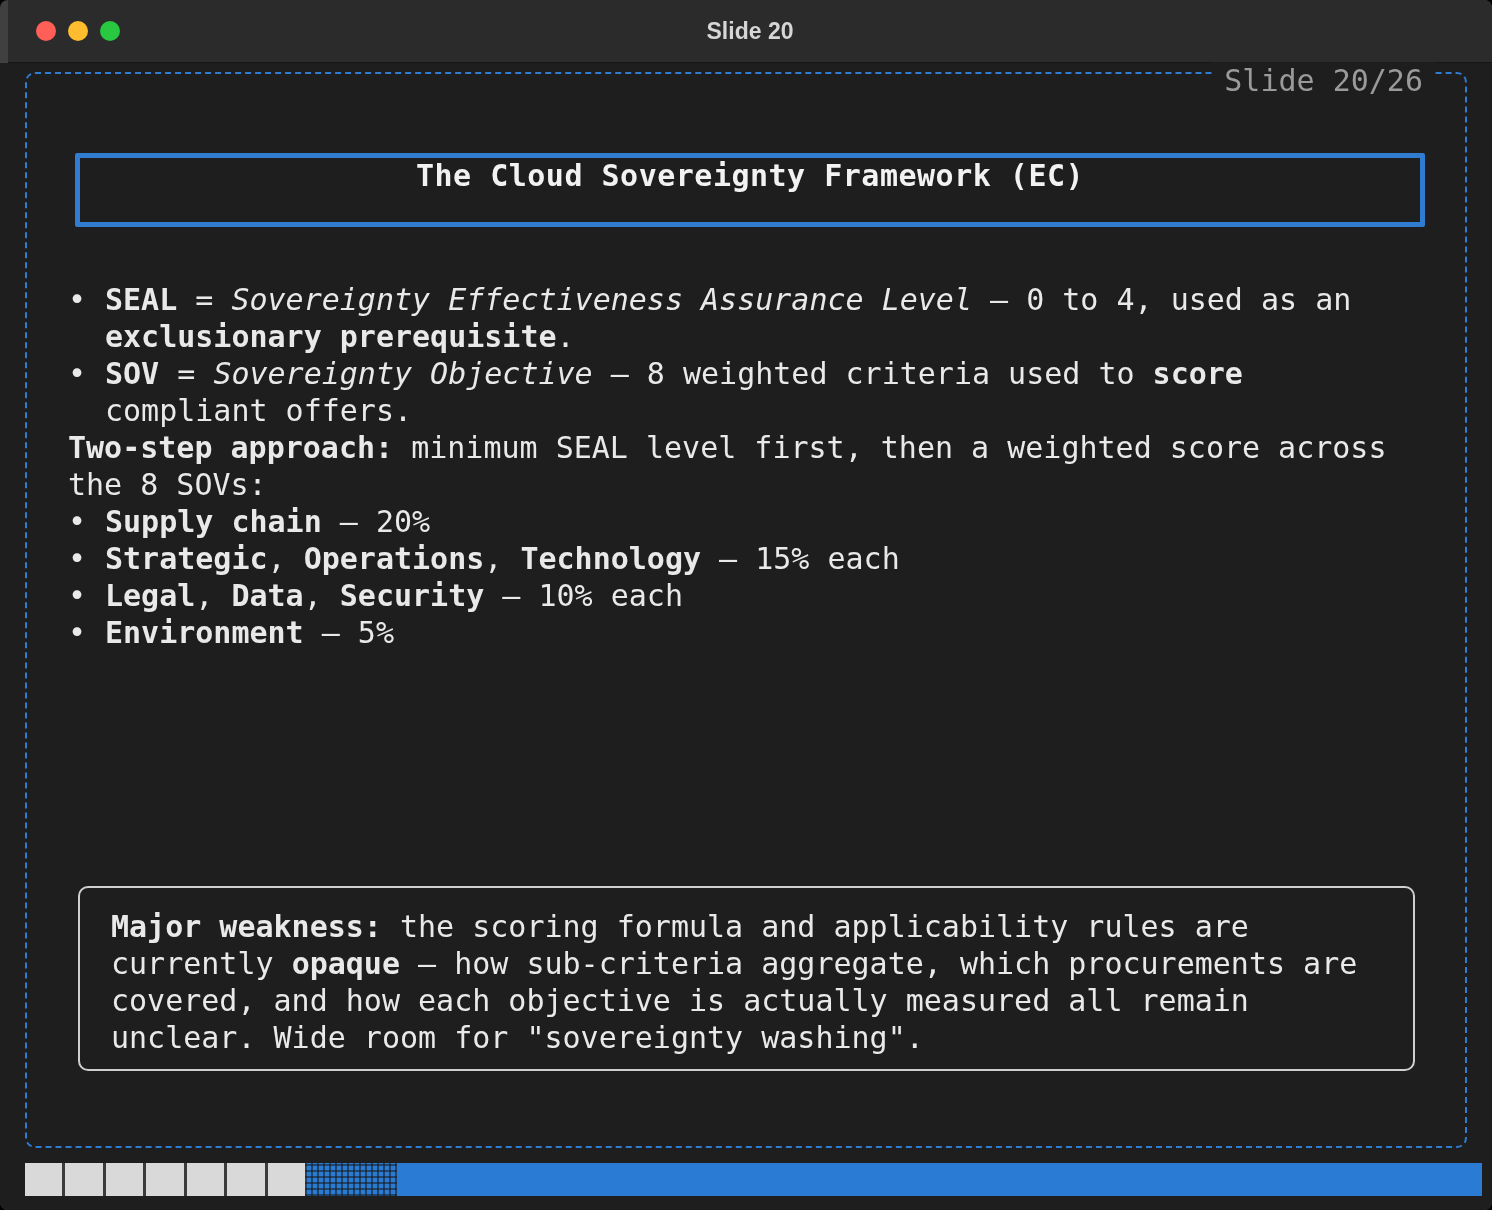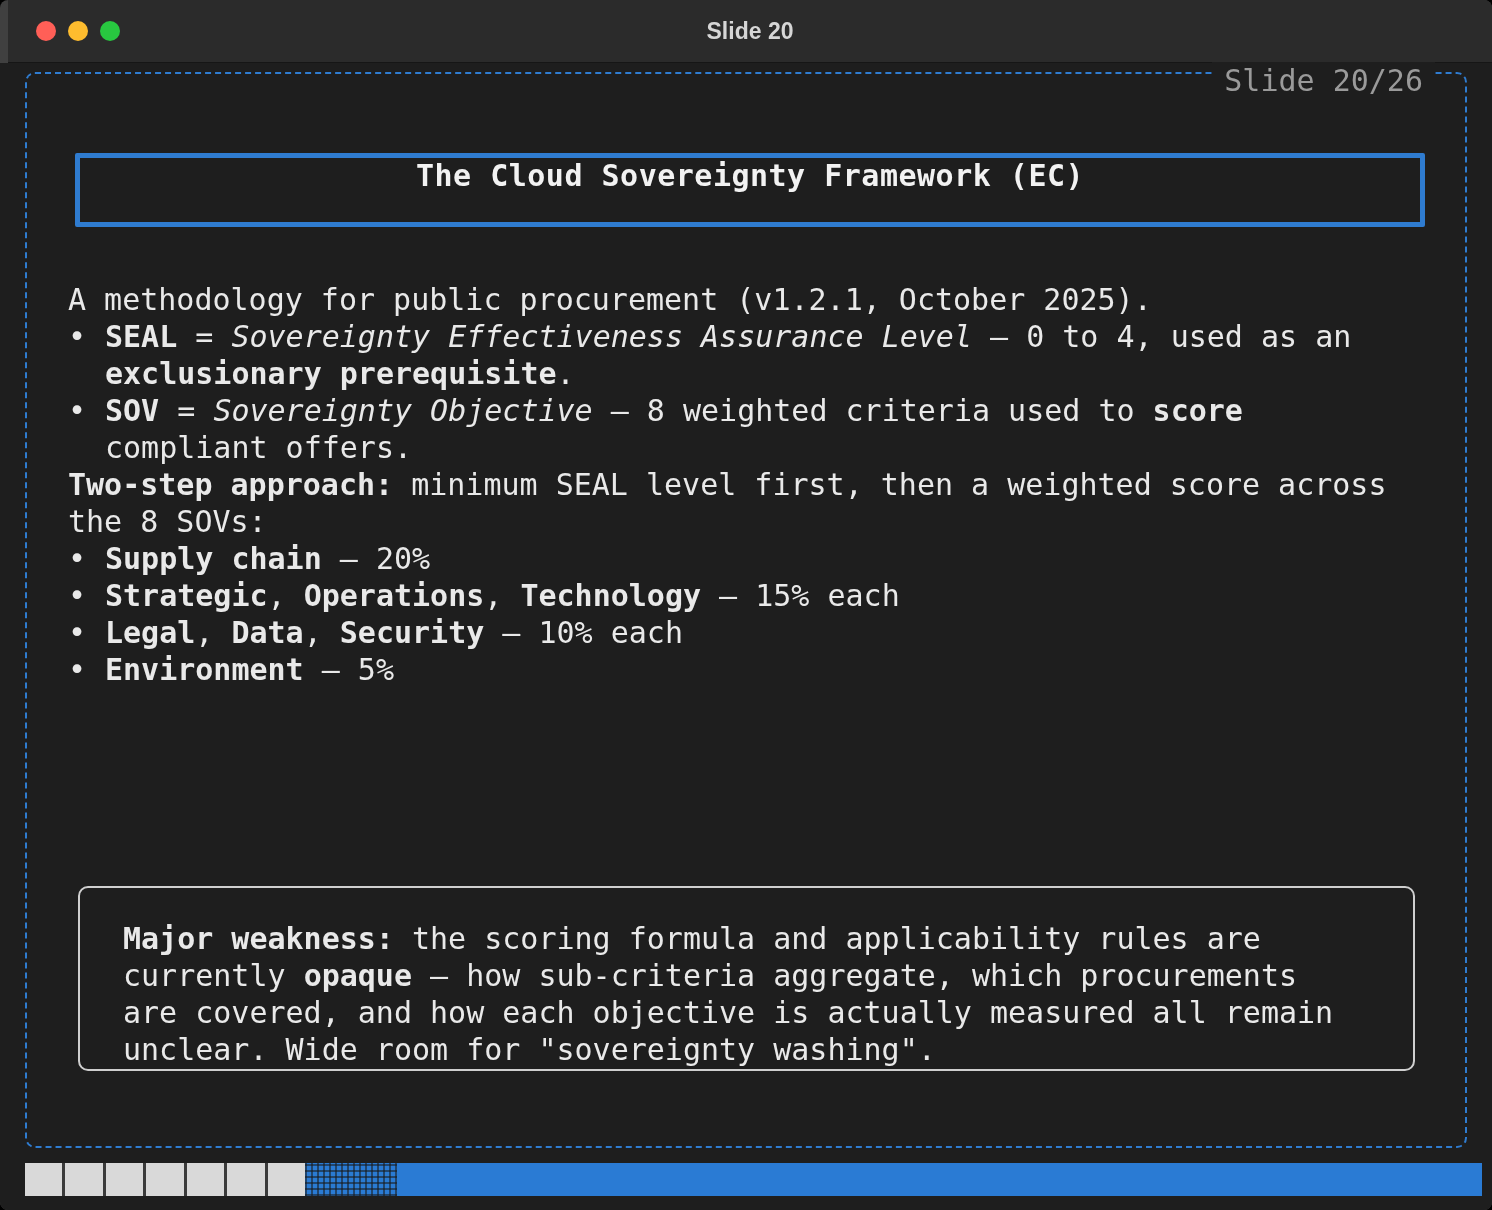--- a/index.html
+++ b/index.html
@@ -49,21 +49,21 @@
   .slide-body li{display:flex;}
   .marker{flex:0 0 37px;width:37px;}
   .rich{flex:1 1 auto;min-width:0;}
 
   .weak-box{
     position:absolute;left:51px;top:812px;width:1337px;height:185px;
     box-sizing:border-box;border:2px solid var(--weak_border,#cfcfcf);border-radius:10px;
     padding:16px 50px 0 27px;
     font-size:30px;line-height:37px;color:#e9e9e9;
   }
-  .weak-box p{margin:16px;padding:0;}
+  .weak-box p{margin:4px;padding:0;}
 
   .progress{
     position:absolute;left:25px;right:10px;top:1100px;height:33px;
     display:flex;align-items:stretch;background:var(--progress_fill,#2a7bd4);
   }
   .pb-segments{flex:0 0 280px;display:flex;gap:3px;background:#3b3b3b;}
   .pb-seg{flex:1 1 auto;background:#d9d9d9;}
   .pb-hatch{
     flex:0 0 92px;
     background-color:var(--progress_fill,#2a7bd4);
@@ -94,21 +94,20 @@
 
   <div class="content">
     <div class="slide-frame">
       <div class="slide-counter">Slide 20/26</div>
 
       <div class="title-box">
         <div class="slide-title">The Cloud Sovereignty Framework (EC)</div>
       </div>
 
       <div class="slide-body">
-        <p>A methodology for public procurement (v1.2.1, October 2025).</p>
 
         <ul class="gap">
           <li>
             <span class="marker">•</span>
             <span class="rich"><b class="seg">SEAL</b><span class="seg"> = </span><i class="seg">Sovereignty Effectiveness Assurance Level</i><span class="seg"> — 0 to 4, used as an </span><b class="seg">exclusionary prerequisite</b><span class="seg">.</span></span>
           </li>
           <li>
             <span class="marker">•</span>
             <span class="rich"><b class="seg">SOV</b><span class="seg"> = </span><i class="seg">Sovereignty Objective</i><span class="seg"> — 8 weighted criteria used to </span><b class="seg">score</b><span class="seg"> compliant offers.</span></span>
           </li>

